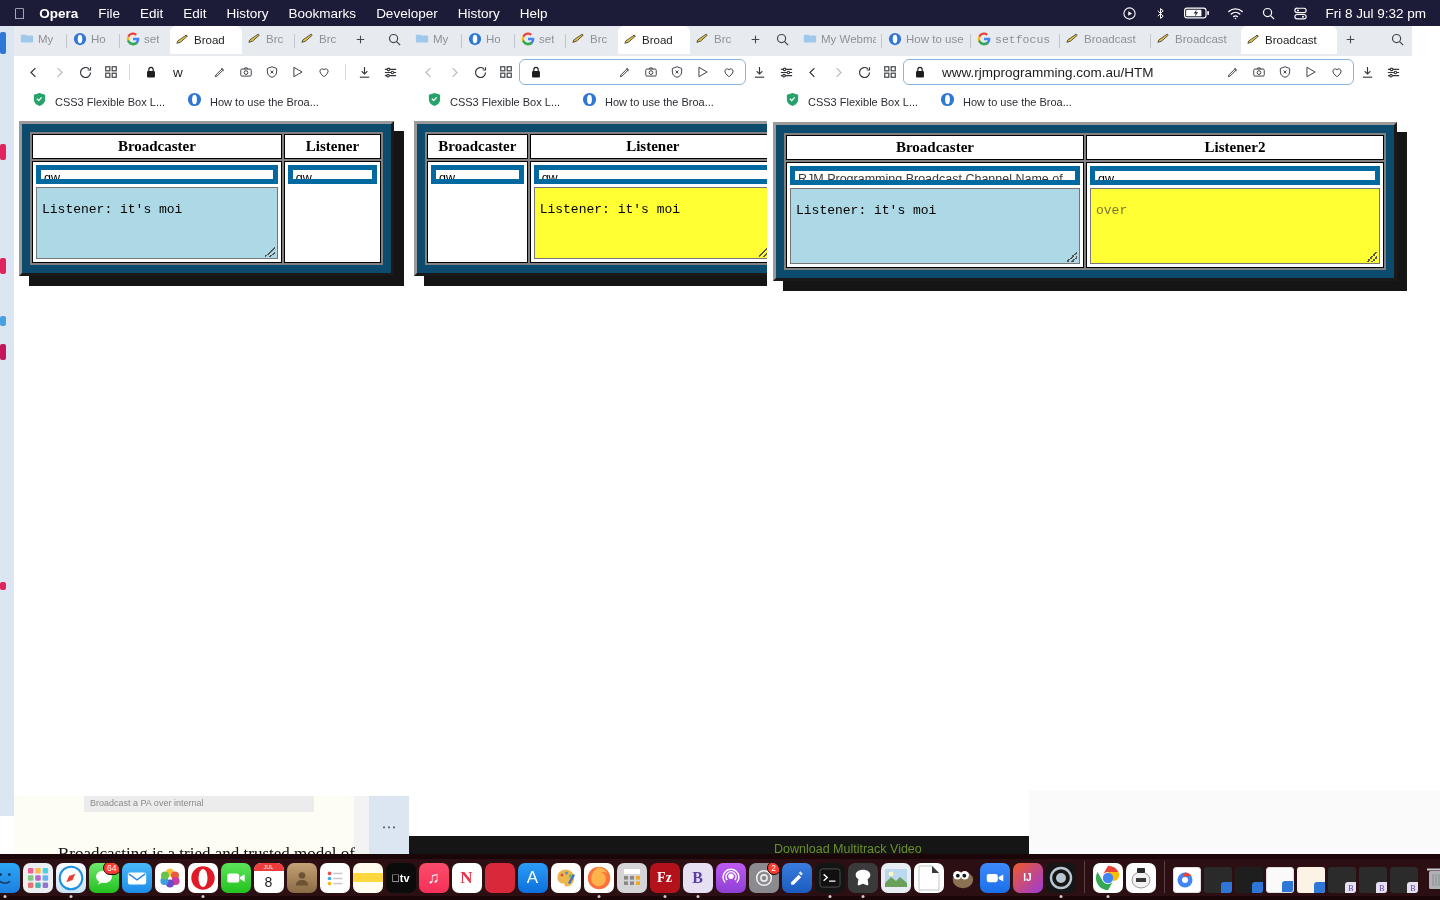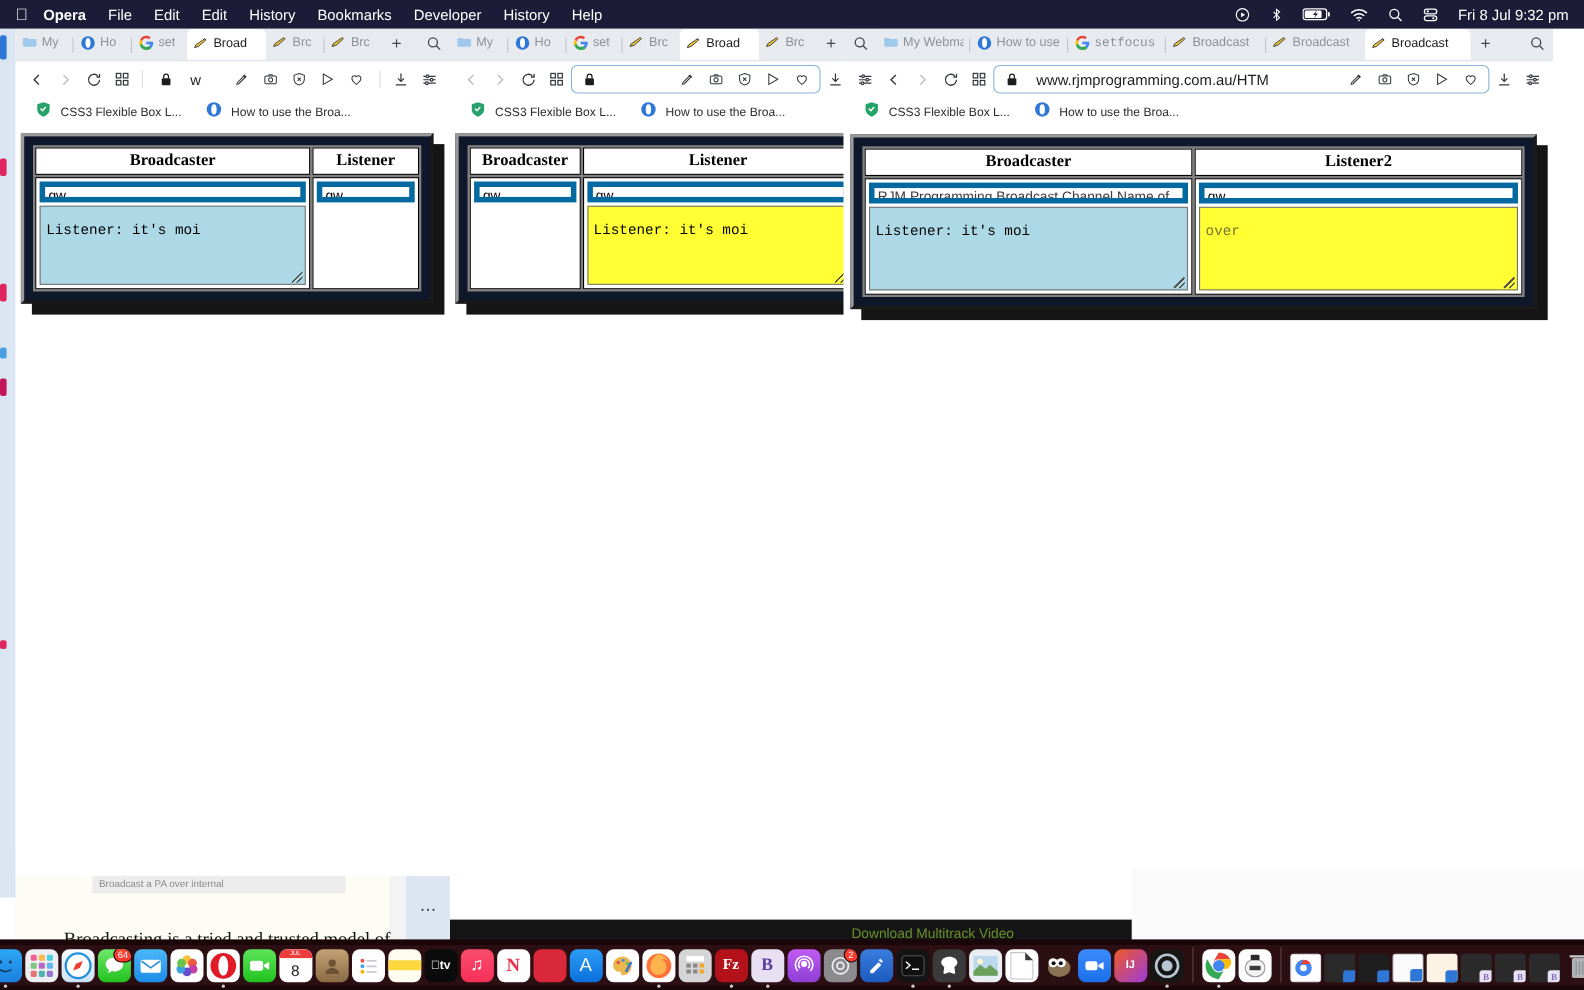--- a/index.html
+++ b/index.html
@@ -67,21 +67,21 @@
   .addrbar .aicon { width: 24px; height: 22px; display: flex; align-items: center; justify-content: center; color: #33373d; flex:0 0 auto;}
 
   .bookmarkbar { height: 24px; background: #ffffff; display: flex; align-items: center; padding-left: 18px; }
   .bmk { display: flex; align-items: flex-end; margin-right: 22px; font-size: 11px; color: #2a2d33; white-space: nowrap; }
   .bmk .bicon { width: 16px; height: 16px; margin-right: 7px; flex: 0 0 auto; }
   .page { background: #ffffff; }
 
   
   .panel { position: relative; }
   .panel-frame {
-    background: #0f172a;
+    background: #0c4a6e;
     border-top: 3px solid #9a9a9a;
     border-left: 3px solid #9a9a9a;
     border-right: 3px solid #1a1a1a;
     border-bottom: 3px solid #1a1a1a;
     box-shadow: 10px 10px 0 0 #151515;
     padding: 8px;
   }
   .bc-table { width: 100%; border-collapse: separate; border-spacing: 2px; background: #808080; }
   .bc-table th {
     background: #ffffff; border: 1px solid #000;

